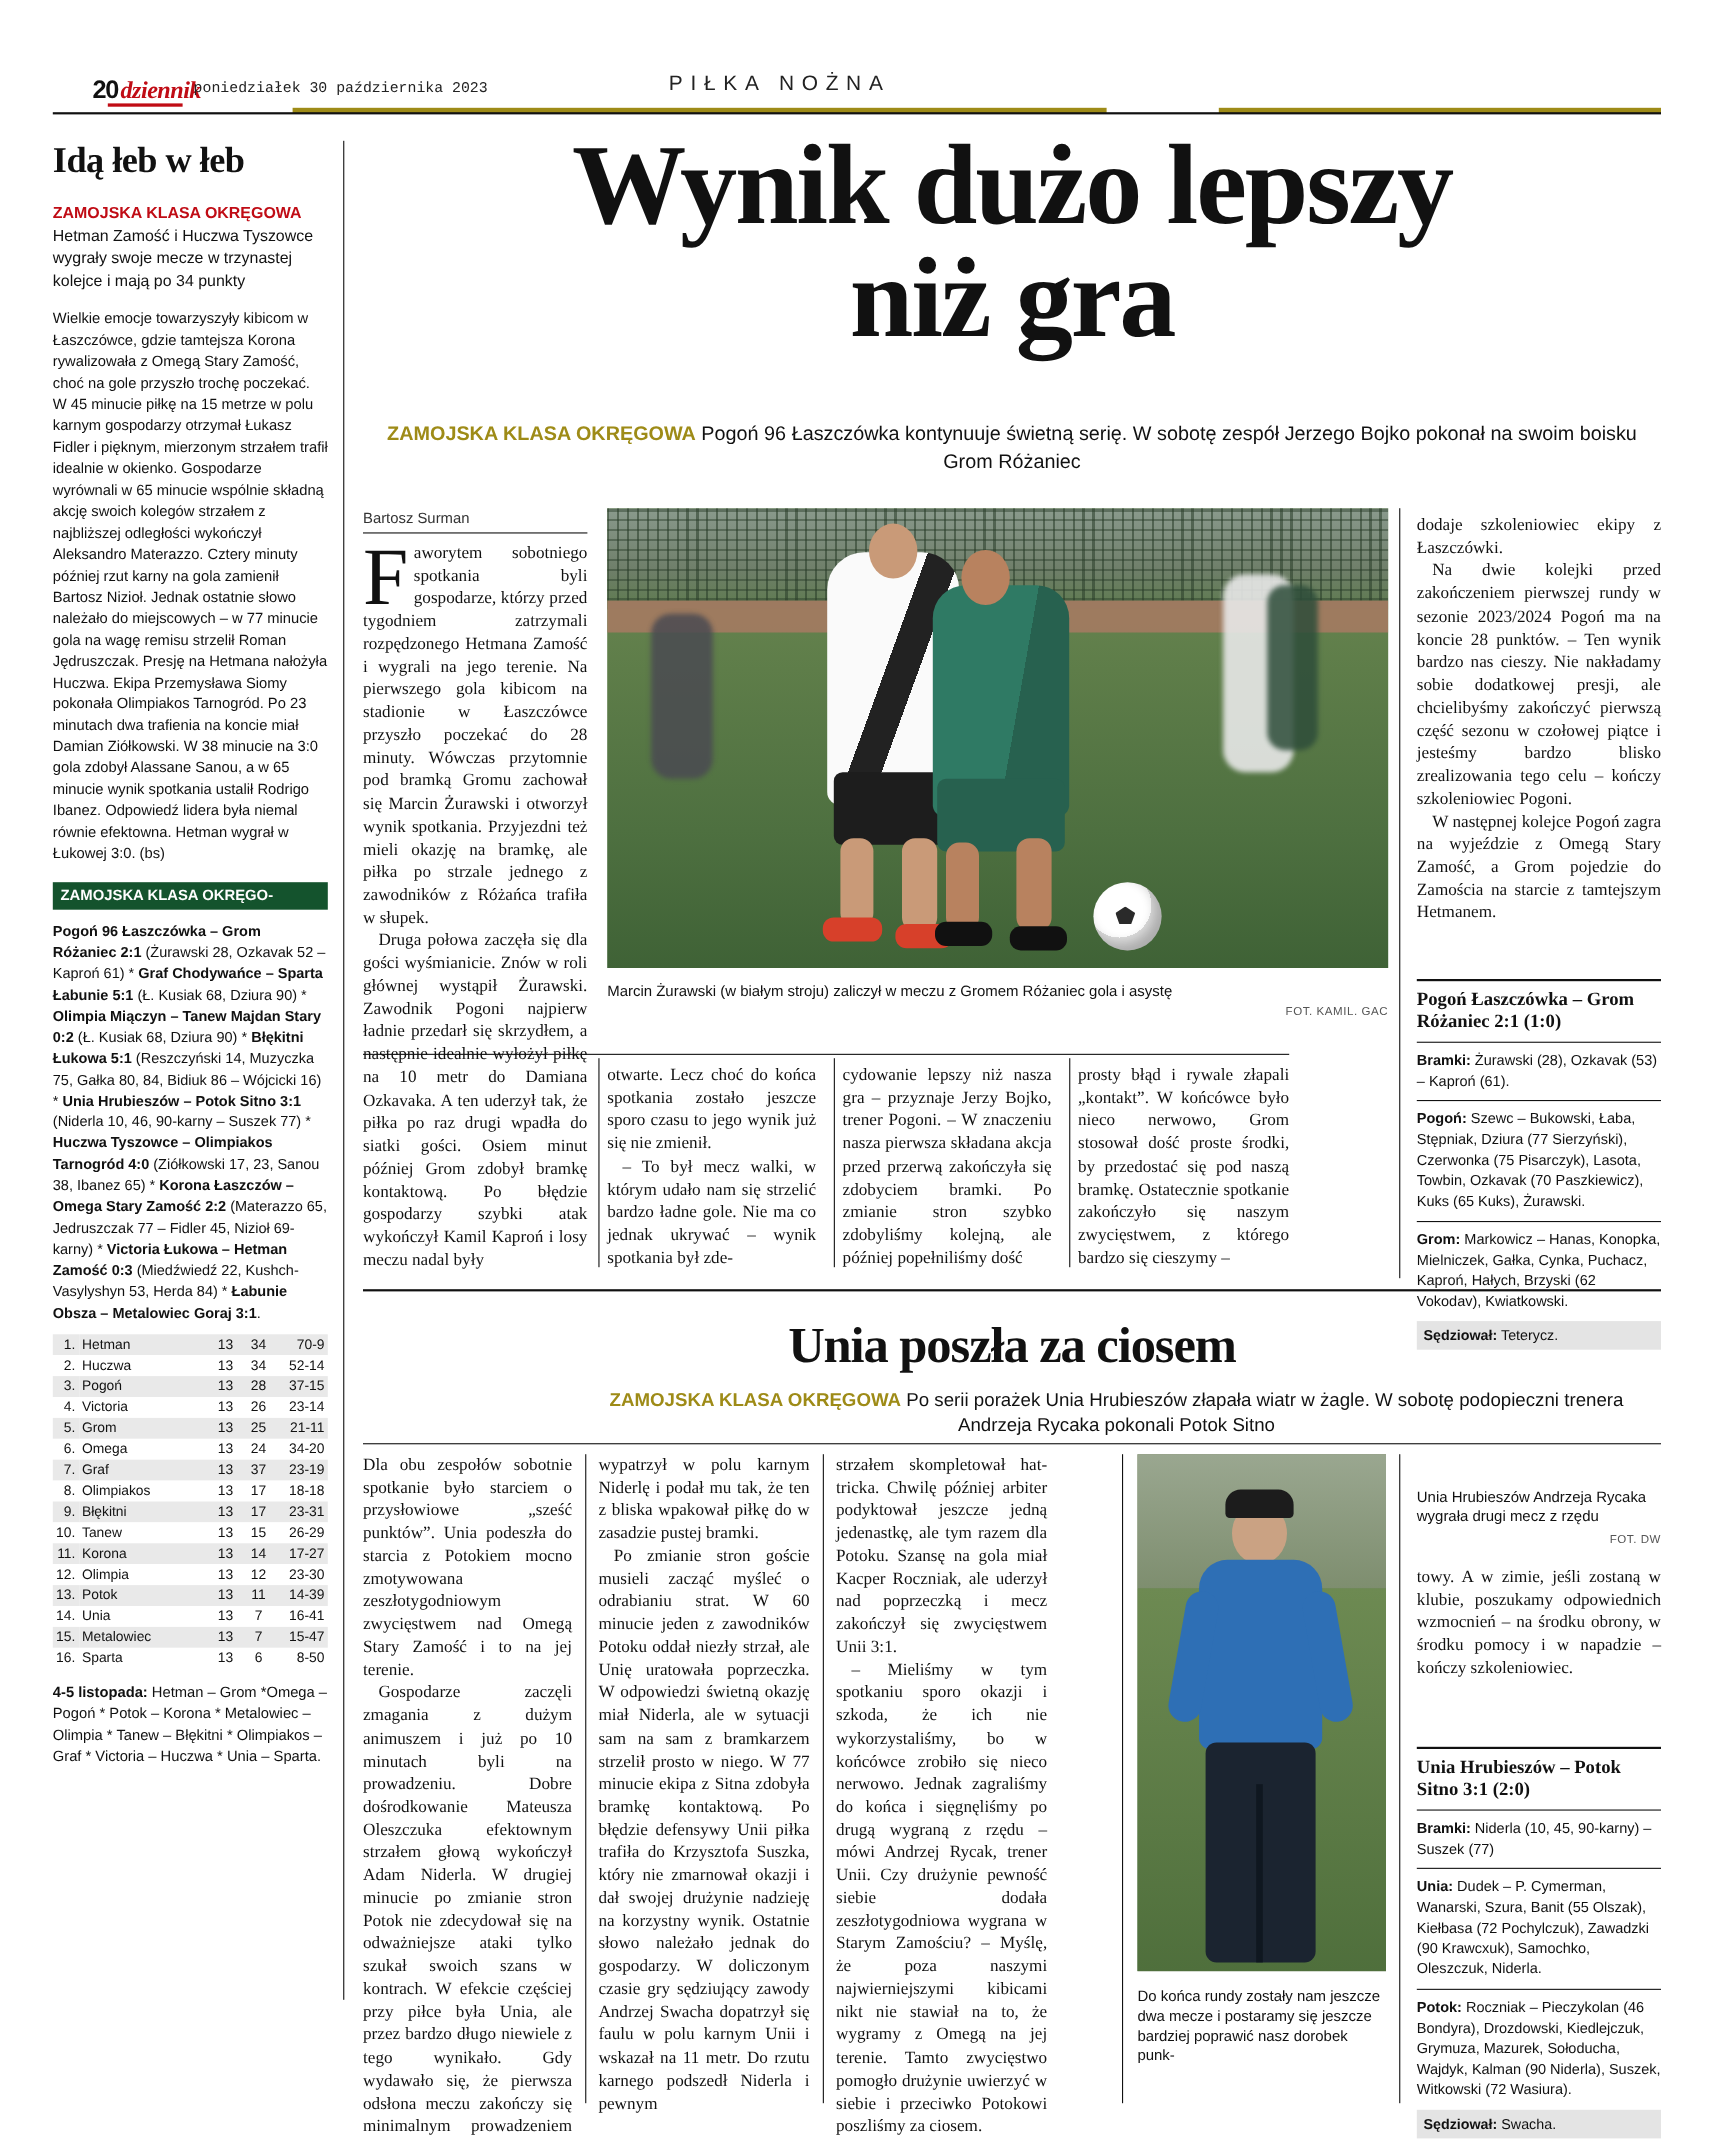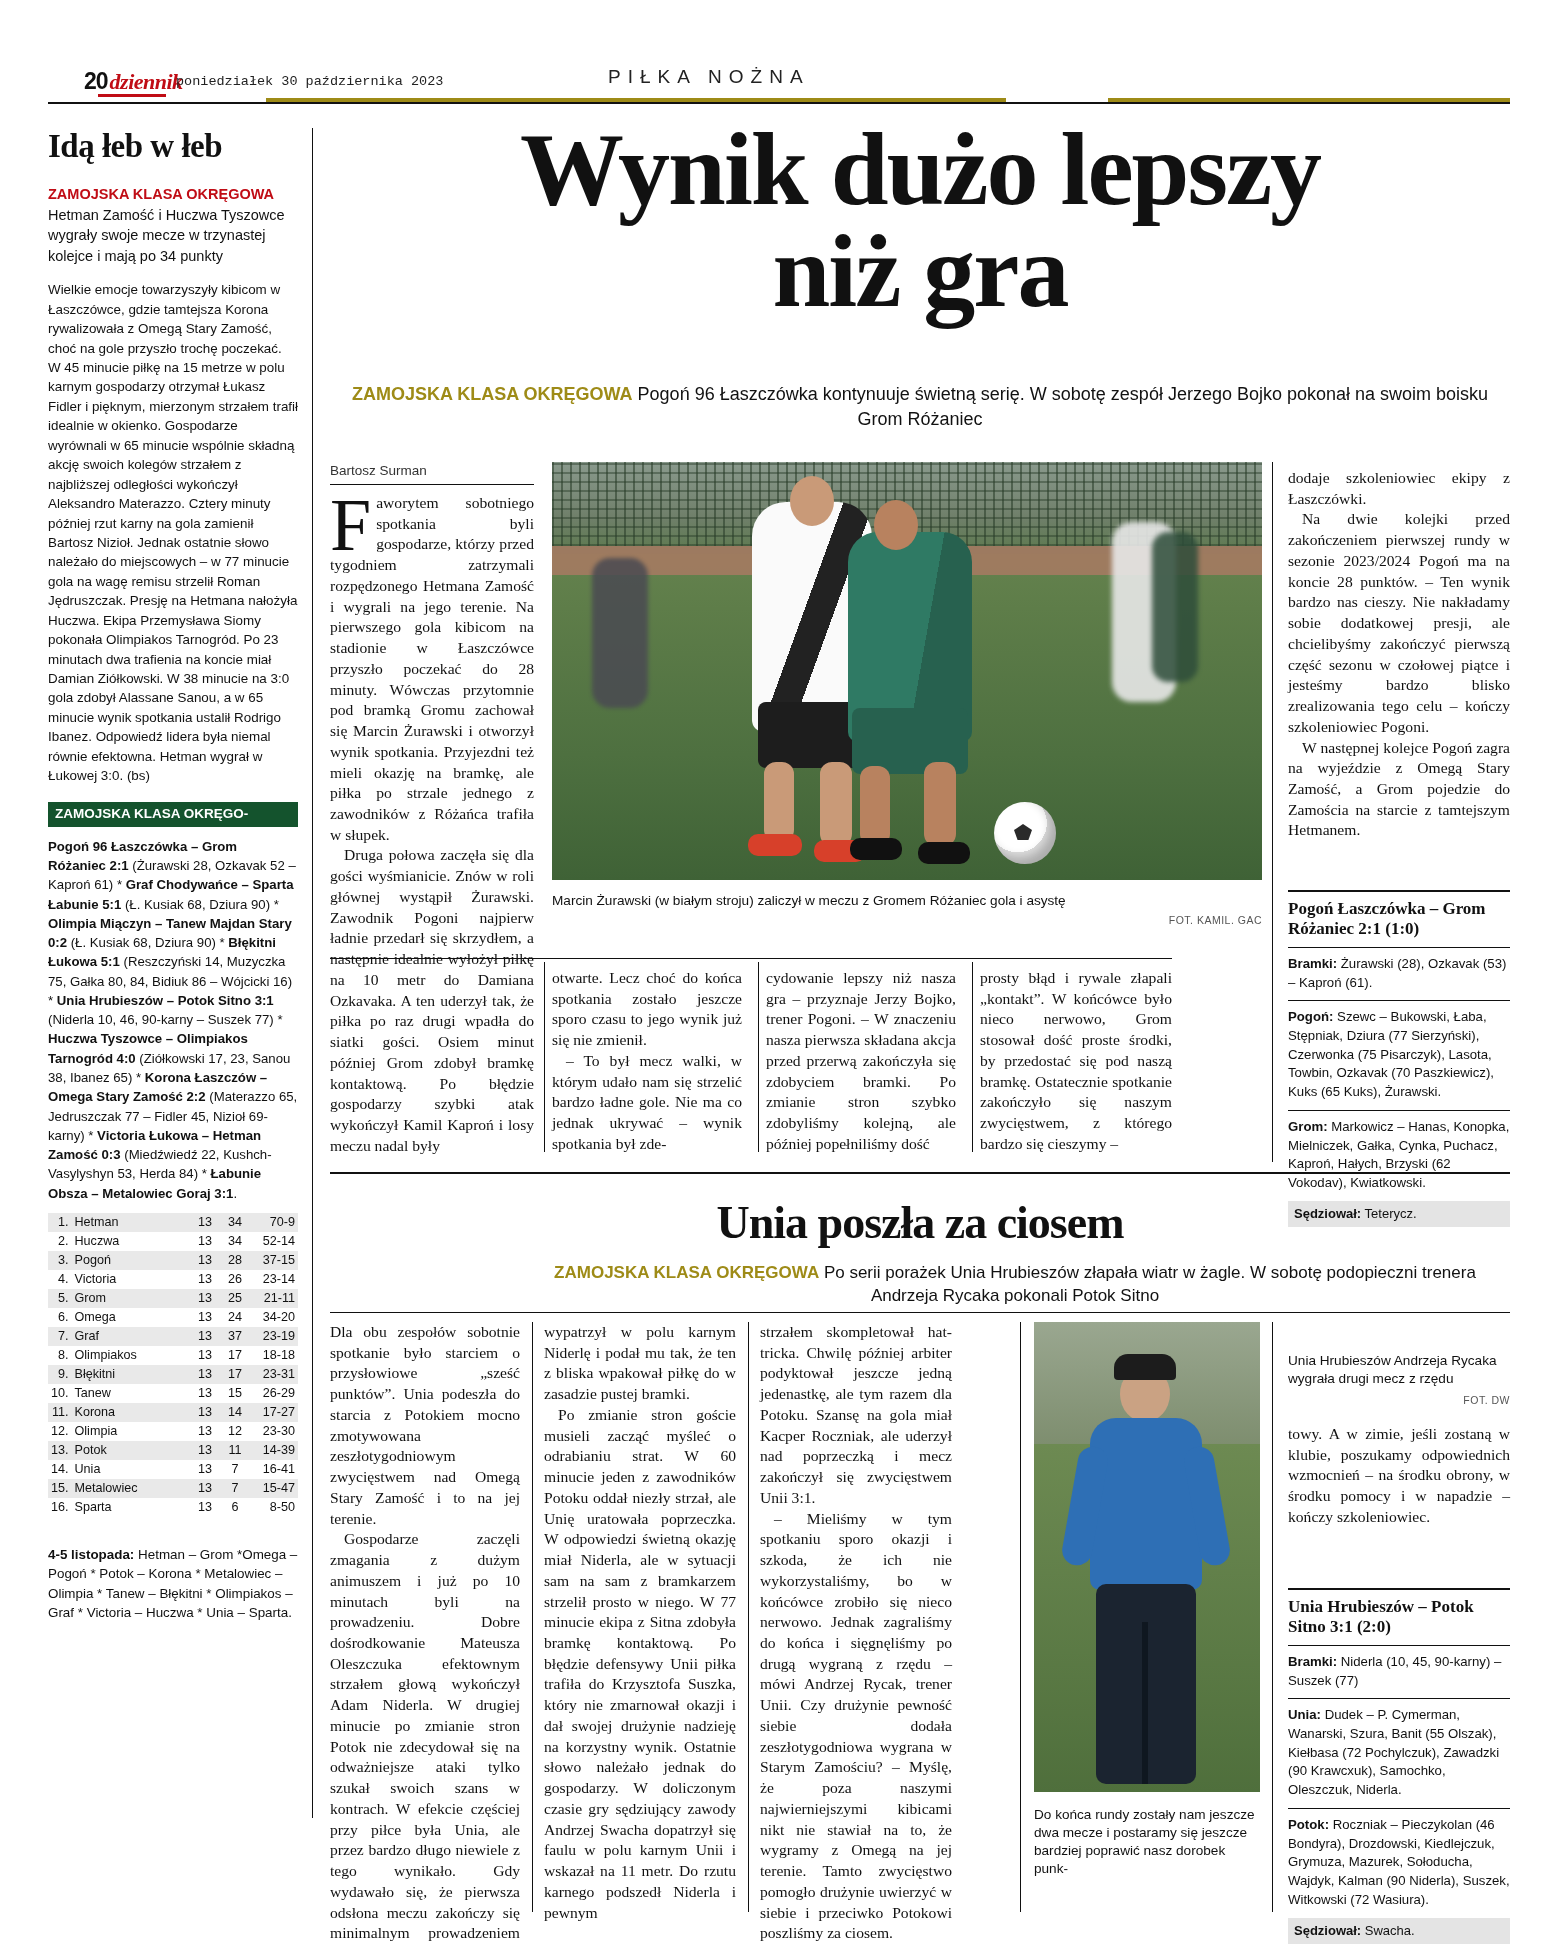--- a/index.html
+++ b/index.html
@@ -164,21 +164,21 @@
   table.standings tr:nth-child(even) { background: #ffffff; }
   td.pos { width: 16px; text-align: right; }
   td.team { text-align: left; }
   td.num { text-align: center; width: 24px; }
   td.gd { text-align: right; width: 42px; padding-right: 6px; }
 
   .fixtures {
     font-family: "Liberation Sans", sans-serif;
     font-size: 13.4px;
     line-height: 1.45;
-    margin-top: 28px;
+    margin-top: 12px;
   }
   .fixtures b { font-weight: bold; }
 
   .vrule {
     position: absolute;
     background: #111;
     width: 1px;
   }
 
   

